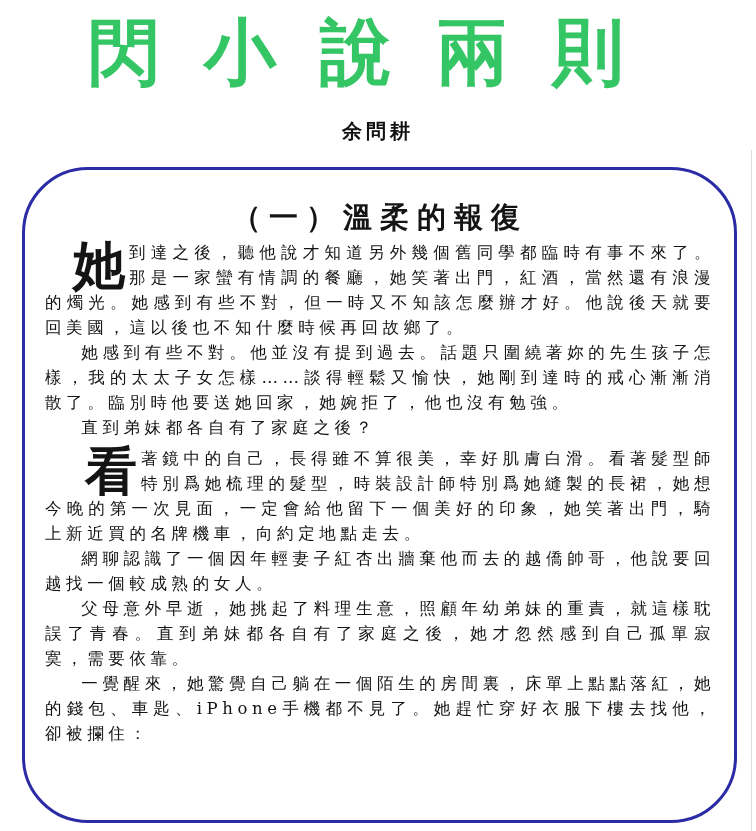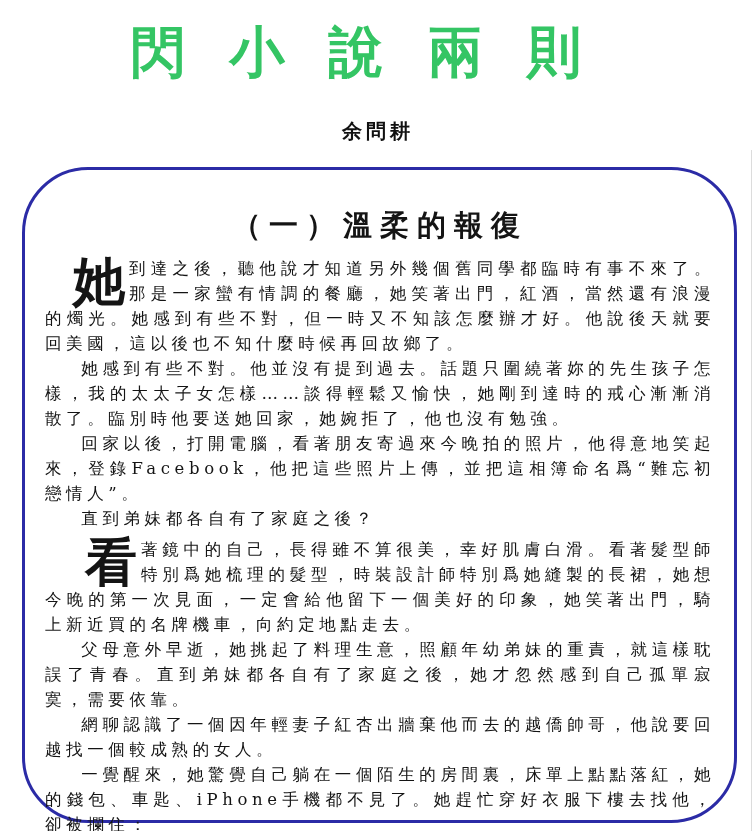--- a/index.html
+++ b/index.html
@@ -3,21 +3,21 @@
 <meta charset="utf-8">
 <style>
   html, body { margin:0; padding:0; }
   body {
     width:756px; height:831px; background:#ffffff; position:relative; overflow:hidden;
     font-family:"DejaVu Serif","Liberation Serif",serif; color:#141414;
   }
   .main-title {
     position:absolute; left:0; top:2px; width:756px; text-align:center;
     font-family:"DejaVu Sans","Liberation Sans",sans-serif;
-    font-size:55px; font-weight:bold; line-height:100px;
+    font-size:72px; font-weight:bold; line-height:100px;
     letter-spacing:44px; box-sizing:border-box;
     color:#34c564;
   }
   .author {
     position:absolute; left:0; top:118px; width:756px; text-align:center;
     font-size:20px; font-weight:bold; letter-spacing:4px; line-height:26px;
     font-family:"DejaVu Sans","Liberation Sans",sans-serif; color:#111;
   }
   .frame {
     position:absolute; left:22px; top:167px; width:709px; height:650px;
@@ -25,21 +25,21 @@
   }
   .edge-line {
     position:absolute; left:751px; top:150px; width:1px; height:681px; background:#dcdcdc;
   }
   .content {
     position:absolute; left:45px; top:196px; width:670px;
   }
   .section-heading {
     text-align:center; font-size:29px; font-weight:bold; line-height:42px;
     letter-spacing:8px; font-family:"DejaVu Sans","Liberation Sans",sans-serif;
-    margin:8px; height:44px;
+    margin:0; height:44px;
   }
   .para {
     font-size:16.5px; line-height:25px; letter-spacing:4.6px; margin:0;
     text-align:justify; text-indent:2.2em; white-space:normal; word-break:break-all;
   }
   .dropcap-para { position:relative; text-indent:0; }
   .dropcap {
     float:left; font-size:52px; line-height:50px; height:50px; margin-right:4px;
     font-weight:bold; font-family:"DejaVu Serif","Liberation Serif",serif;
     margin-left:28px; letter-spacing:0;
@@ -57,27 +57,26 @@
 <div class="edge-line"></div>
 
 <div class="content">
 
   <section>
     <h2 class="section-heading">（一）溫柔的報復</h2>
     <p class="para dropcap-para">
       <span class="dropcap">她</span><span>到達之後，聽他說才知道另外幾個舊同學都臨時有事不來了。那是一家蠻有情調的餐廳，她笑著出門，紅酒，當然還有浪漫的燭光。她感到有些不對，但一時又不知該怎麼辦才好。他說後天就要回美國，這以後也不知什麼時候再回故鄉了。</span>
     </p>
     <p class="para">她感到有些不對。他並沒有提到過去。話題只圍繞著妳的先生孩子怎樣，我的太太子女怎樣……談得輕鬆又愉快，她剛到達時的戒心漸漸消散了。臨別時他要送她回家，她婉拒了，他也沒有勉強。</p>
-    <p class="para">回家以後，打開電腦，看著朋友寄過來今晚拍的照片，他得意地笑起來，登錄Facebook，他把這些照片上傳，並把這相簿命名爲“難忘初戀情人”。</p>
     <p class="para">直到弟妹都各自有了家庭之後？</p>
   </section>
 
   <section class="sec2">
     <p class="para dropcap-para">
       <span class="dropcap kan">看</span><span>著鏡中的自己，長得雖不算很美，幸好肌膚白滑。看著髮型師特別爲她梳理的髮型，時裝設計師特別爲她縫製的長裙，她想今晚的第一次見面，一定會給他留下一個美好的印象，她笑著出門，騎上新近買的名牌機車，向約定地點走去。</span>
     </p>
+    <p class="para">網聊認識了一個因年輕妻子紅杏出牆棄他而去的越僑帥哥，他說要回越找一個較成熟的女人。</p>
     <p class="para">父母意外早逝，她挑起了料理生意，照顧年幼弟妹的重責，就這樣耽誤了青春。直到弟妹都各自有了家庭之後，她才忽然感到自己孤單寂寞，需要依靠。</p>
-    <p class="para">網聊認識了一個因年輕妻子紅杏出牆棄他而去的越僑帥哥，他說要回越找一個較成熟的女人。</p>
     <p class="para">一覺醒來，她驚覺自己躺在一個陌生的房間裏，床單上點點落紅，她的錢包、車匙、iPhone手機都不見了。她趕忙穿好衣服下樓去找他，卻被攔住：</p>
 
   </section>
 
 </div>
 
 </body></html>

